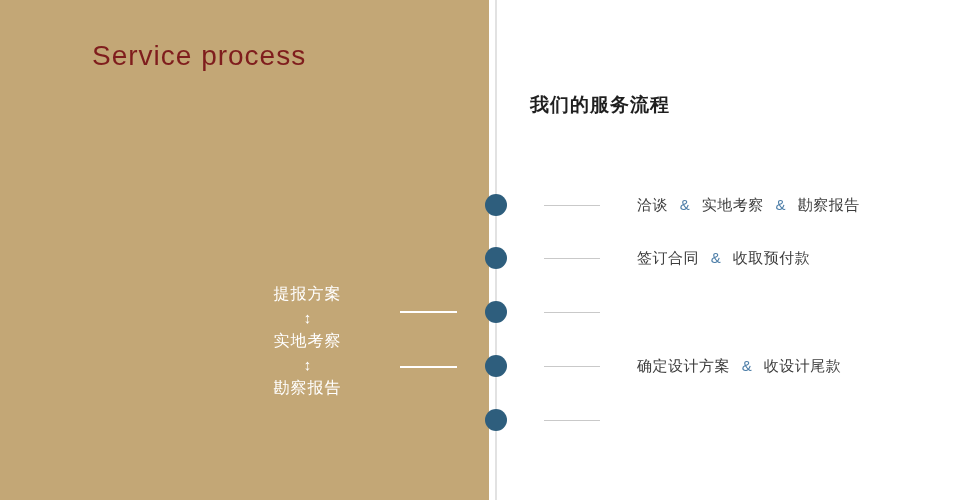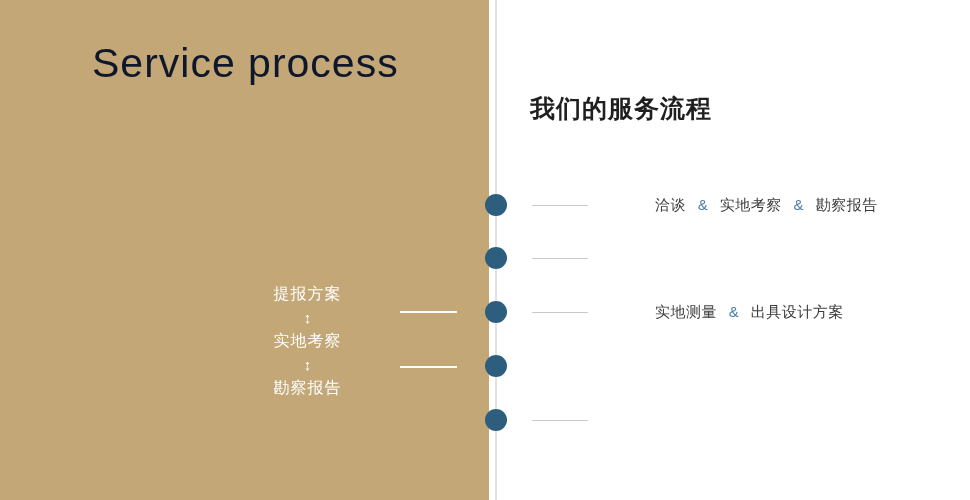--- a/index.html
+++ b/index.html
@@ -26,22 +26,22 @@
   }
   .divider-line {
     position: absolute;
     left: 495px; top: 0;
     width: 2px; height: 500px;
     background: #e2e2e2;
   }
   .service-title {
     position: absolute;
     left: 92px; top: 40px;
-    color: #0f172a;
-    font-size: 41px;
+    color: #7f1d1d;
+    font-size: 28px;
     font-weight: 300;
     letter-spacing: 1px;
     white-space: nowrap;
   }
   
   .flow {
     position: absolute;
     left: 250px; top: 278px;
     width: 115px;
     text-align: center;
@@ -63,37 +63,36 @@
     position: absolute;
     left: 485px;
     width: 22px; height: 22px;
     border-radius: 50%;
     background: #2e5e7d;
   }
   
   .right-title {
     position: absolute;
     left: 530px; top: 92px;
-    font-size: 25px;
+    font-size: 19px;
     font-weight: 700;
     color: #1f1f1f;
     letter-spacing: 1px;
     white-space: nowrap;
   }
   .step-row {
     position: absolute;
-    left: 532px;
+    left: 544px;
     height: 22px;
     display: flex;
     align-items: center;
     font-size: 15px;
     color: #3c3c3c;
     letter-spacing: 0.5px;
     white-space: nowrap;
-    gap: 30px;
   }
   .dash {
     width: 56px; height: 1px;
     background: #c9c9c9;
     margin-right: 37px;
     flex-shrink: 0;
   }
   .amp {
     color: #4d7ea8;
     margin: 0 7px;
@@ -135,29 +134,37 @@
       <span>洽谈</span>
       <span class="amp">&amp;</span>
       <span>实地考察</span>
       <span class="amp">&amp;</span>
       <span>勘察报告</span>
     </span>
   </div>
 
   <div class="step-row" style="top:247px">
     <span class="dash"></span>
+    <span class="step-text">
+      <span>签订合同</span>
+      <span class="amp">&amp;</span>
+      <span>收取预付款</span>
+    </span>
   </div>
 
   <div class="step-row" style="top:301px">
     <span class="dash"></span>
+  </div>
+
+  <div class="step-row" style="top:355px">
+    <span class="dash"></span>
     <span class="step-text">
-      <span>实地测量</span>
+      <span>确定设计方案</span>
       <span class="amp">&amp;</span>
-      <span>出具设计方案</span>
+      <span>收设计尾款</span>
     </span>
   </div>
-
 
   <div class="step-row" style="top:409px">
     <span class="dash"></span>
   </div>
 
 </div>
 
 </body></html>

